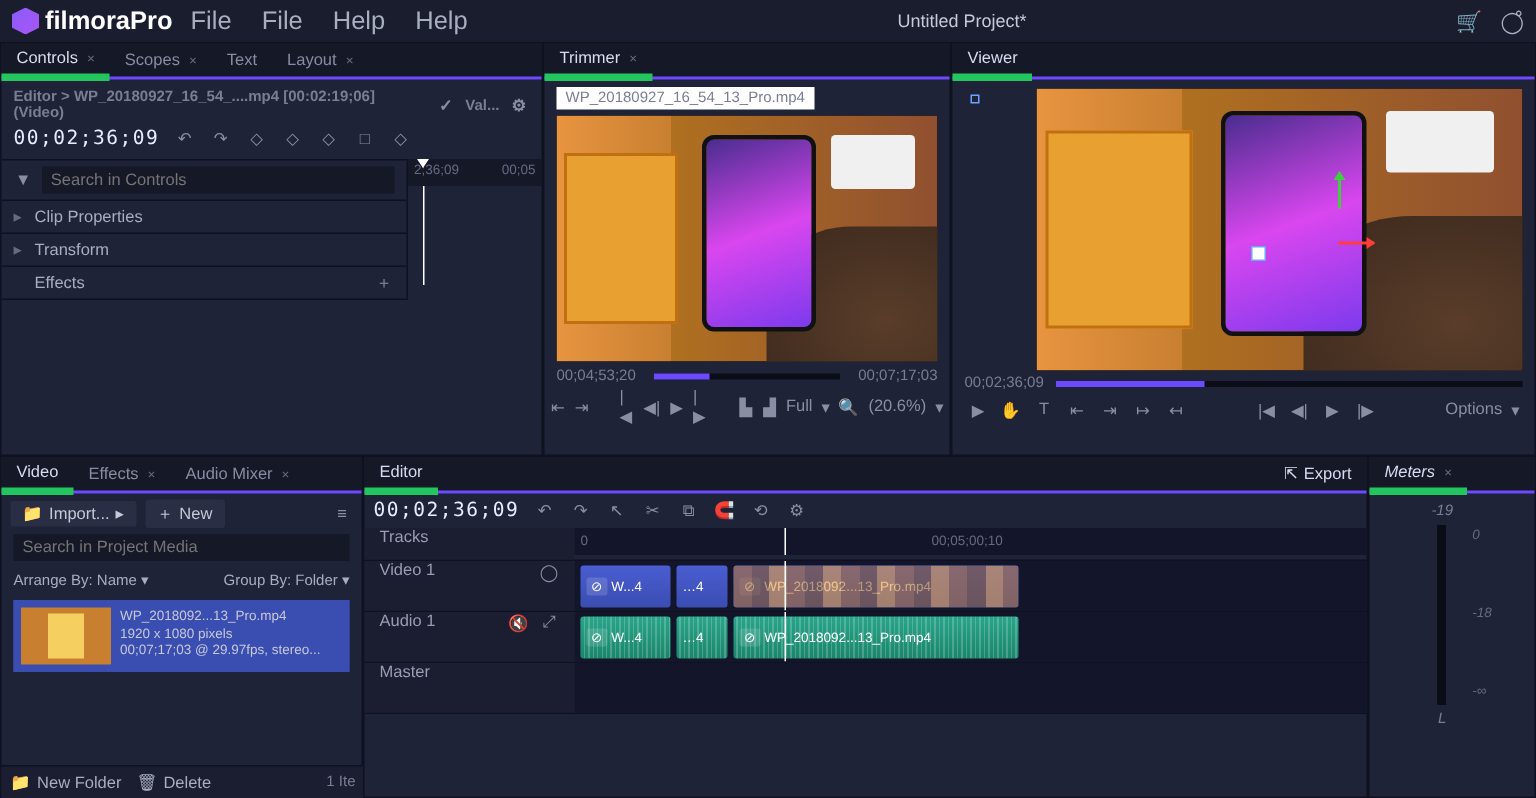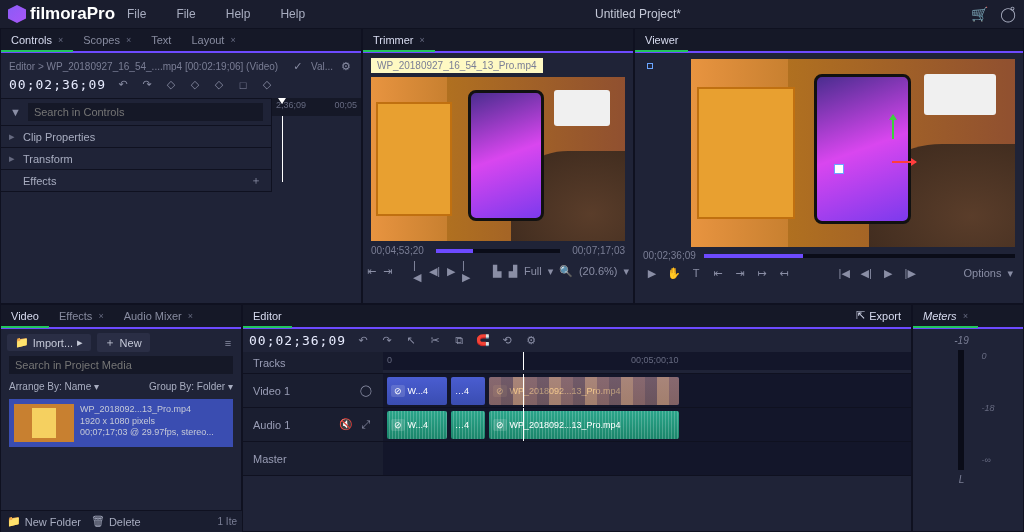--- a/index.html
+++ b/index.html
@@ -1,28 +1,28 @@
 <!DOCTYPE html>
 <html><head>
 <meta charset="utf-8">
 <style>
 * { margin:0; padding:0; box-sizing:border-box; font-family:"Segoe UI",Arial,sans-serif; }
 body { background:#1a1d2e; color:#a8adc0; font-size:11px; width:1024px; height:532px; overflow:hidden; }
 .titlebar { height:28px; background:#1a1d2e; display:flex; align-items:center; padding:0 8px; }
 .logo { display:flex; align-items:center; gap:4px; font-size:17px; color:#fff; margin-right:12px; }
 .logo .mark { width:18px; height:18px; background:linear-gradient(135deg,#8b5cf6,#a855f7); clip-path:polygon(50% 0%, 100% 25%, 100% 75%, 50% 100%, 0% 75%, 0% 25%); }
-.menu { display:flex; gap:30px; color:#a8adc0; font-size:12px; }
+.menu { display:flex; gap:20px; color:#a8adc0; font-size:17px; }
 .menu span { cursor:pointer; }
 .title-center { flex:1; text-align:center; color:#c5c9d8; font-size:12px; }
 .title-right { display:flex; gap:12px; font-size:14px; color:#a8adc0; }
 .row { display:flex; }
 .panel { background:#1f2337; border:1px solid #0f1120; }
 .tabs { display:flex; height:24px; align-items:center; border-bottom:2px solid #6d4aff; background:#151827; }
 .tab { padding:4px 10px; display:flex; align-items:center; gap:6px; color:#888ca0; cursor:pointer; font-size:11px; }
-.tab.active { color:#d8dcf0; border-bottom:2px solid #22c55e; margin-bottom:-2px; }
+.tab.active { color:#d8dcf0; border-bottom:5px solid #22c55e; margin-bottom:-2px; }
 .tab .x { font-size:9px; color:#666a80; }
 .body { padding:6px 8px; }
 .tc { font-family:"Consolas",monospace; font-size:13px; color:#e8ecff; letter-spacing:1px; }
 .small { font-size:10px; color:#7a7e95; }
 .row-items { display:flex; align-items:center; gap:6px; }
 .icon { width:14px; height:14px; display:inline-flex; align-items:center; justify-content:center; color:#8a8ea5; font-size:11px; }
 .toolbar-row { display:flex; align-items:center; gap:8px; padding:4px 6px; }
 .list-row { display:flex; align-items:center; padding:4px 8px; border-bottom:1px solid #0f1120; cursor:pointer; height:22px; }
 .list-row .chev { width:10px; color:#666a80; margin-right:4px; }
 .input { background:#151827; border:none; color:#a8adc0; padding:3px 6px; width:100%; font-size:11px; }
@@ -30,21 +30,21 @@
 .preview { background:#000; position:relative; overflow:hidden; }
 .phone-scene { position:absolute; inset:0; background:linear-gradient(90deg,#e89440 0%,#c88030 30%,#b07020 30%,#905030 100%); }
 .phone { position:absolute; left:38%; top:8%; width:30%; height:80%; background:linear-gradient(160deg,#4a2d8f,#d946ef,#7c3aed); border-radius:8px; border:3px solid #111; }
 .box { position:absolute; left:2%; top:15%; width:30%; height:70%; background:#e8a030; border:2px solid #c07010; }
 .white-item { position:absolute; background:#f0f0f0; border-radius:3px; }
 .hand { position:absolute; right:0; bottom:0; width:45%; height:55%; background:radial-gradient(ellipse at 70% 70%, #5a3d2a, #3a281c); border-radius:50% 0 0 0; }
 .playbar { display:flex; align-items:center; justify-content:center; gap:6px; padding:4px; color:#8a8ea5; font-size:11px; }
 .playbar .sep { width:12px; }
 .timeline-ruler { height:18px; background:#151827; position:relative; color:#666a80; font-size:9px; }
 .track-row { display:flex; height:34px; border-bottom:1px solid #0f1120; }
-.track-head { width:140px; display:flex; align-items:center; padding:0 10px; background:#1a1e30; color:#999db5; gap:6px; }
+.track-head { width:140px; display:flex; padding:0 10px; background:#1a1e30; color:#999db5; gap:6px; }
 .track-body { flex:1; position:relative; background:#13162a; overflow:hidden; }
 .clip { position:absolute; top:3px; height:28px; border-radius:2px; display:flex; align-items:center; padding:0 4px; font-size:9px; color:#fff; overflow:hidden; }
 .clip.video { background:linear-gradient(#4a5dd1,#3a4db1); }
 .clip.audio { background:linear-gradient(#2aa58a,#1a856a); }
 .clip .link { background:rgba(255,255,255,0.15); padding:1px 3px; border-radius:2px; margin-right:3px; }
 .playhead { position:absolute; top:0; bottom:0; width:1px; background:#fff; }
 .playhead:before { content:""; position:absolute; top:-18px; left:-4px; border:4px solid transparent; border-top:6px solid #fff; }
 .media-thumb { display:flex; background:#3a4db1; padding:4px; gap:6px; border:1px solid #3a4db1; }
 .media-thumb .img { width:60px; height:38px; background:#c88030; position:relative; }
 .media-thumb .info { font-size:9px; color:#c5c9d8; line-height:1.3; }
@@ -94,21 +94,21 @@
         </div>
       <div class="tab">
           <span>Text</span>
         </div>
       <div class="tab">
           <span>Layout</span>
           <span class="x">×</span>
         </div>
     </div>
     <div class="body">
-      <div class="row-items" style="justify-content:space-between;">
+      <div class="row-items" style="justify-content:space-between;font-weight:bold;">
         <span class="small">Editor &gt; WP_20180927_16_54_....mp4 [00:02:19;06] (Video)</span>
         <span class="row-items">
             <span class="icon">✓</span>
             <span class="small">Val...</span>
             <span class="icon">⚙</span>
           </span>
       </div>
       <div class="row-items" style="margin-top:4px;gap:10px;">
         <span class="tc">00;02;36;09</span>
         <span class="icon">↶</span>
@@ -152,21 +152,21 @@
     </div>
   </div>
 
   <div class="panel" style="width:272px;">
     <div class="tabs">
         <div class="tab active">
           <span>Trimmer</span>
           <span class="x">×</span>
         </div>
       </div>
-    <div class="body"><span class="small" style="background:#fef9c3;padding:2px 6px;">WP_20180927_16_54_13_Pro.mp4</span></div>
+    <div class="body"><span class="small" style="background:#ffffff;padding:2px 6px;">WP_20180927_16_54_13_Pro.mp4</span></div>
     <div class="preview" style="margin:0 8px;height:164px;">
       <div class="phone-scene">
           <div class="box"></div>
           <div class="white-item" style="right:6%;top:8%;width:22%;height:22%;"></div>
           <div class="white-item" style="right:18%;bottom:8%;width:14%;height:16%;"></div>
           <div class="hand"></div>
           <div class="phone"></div>
         </div>
     </div>
     <div class="row-items" style="justify-content:space-between;padding:4px 8px;">
@@ -330,21 +330,21 @@
           <span>⇱</span>
           <span>Export</span>
         </div>
     </div>
     <div class="track-row" style="height:22px;">
       <div class="track-head">
           <span>Tracks</span>
         </div>
       <div class="track-body timeline-ruler">
         <span style="position:absolute;left:4px;top:3px;">0</span>
-        <span style="position:absolute;left:248px;top:3px;">00;05;00;10</span>
+        <span style="position:absolute;left:238px;top:3px;">00;05;00;10</span>
         <div class="playhead" style="left:140px;"></div>
       </div>
     </div>
     <div class="track-row">
       <div class="track-head">
           <span>Video 1</span>
           <span style="margin-left:auto" class="icon">◯</span>
         </div>
       <div class="track-body">
         <div class="clip video" style="left:4px;width:60px;">

